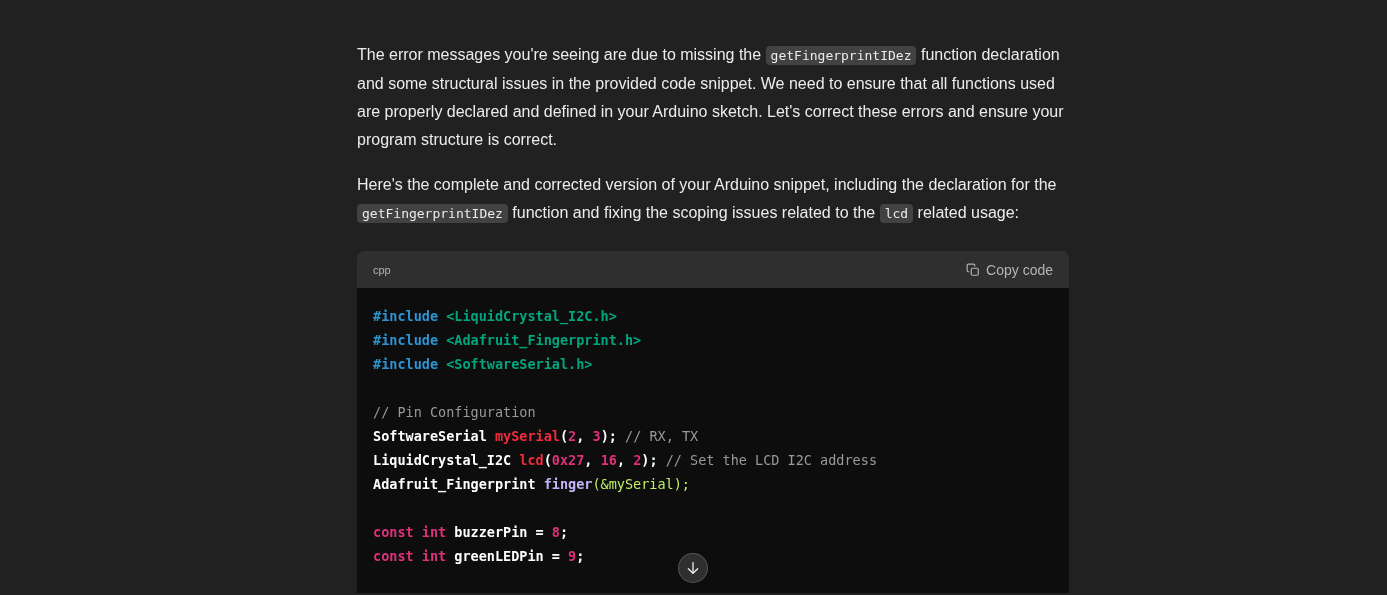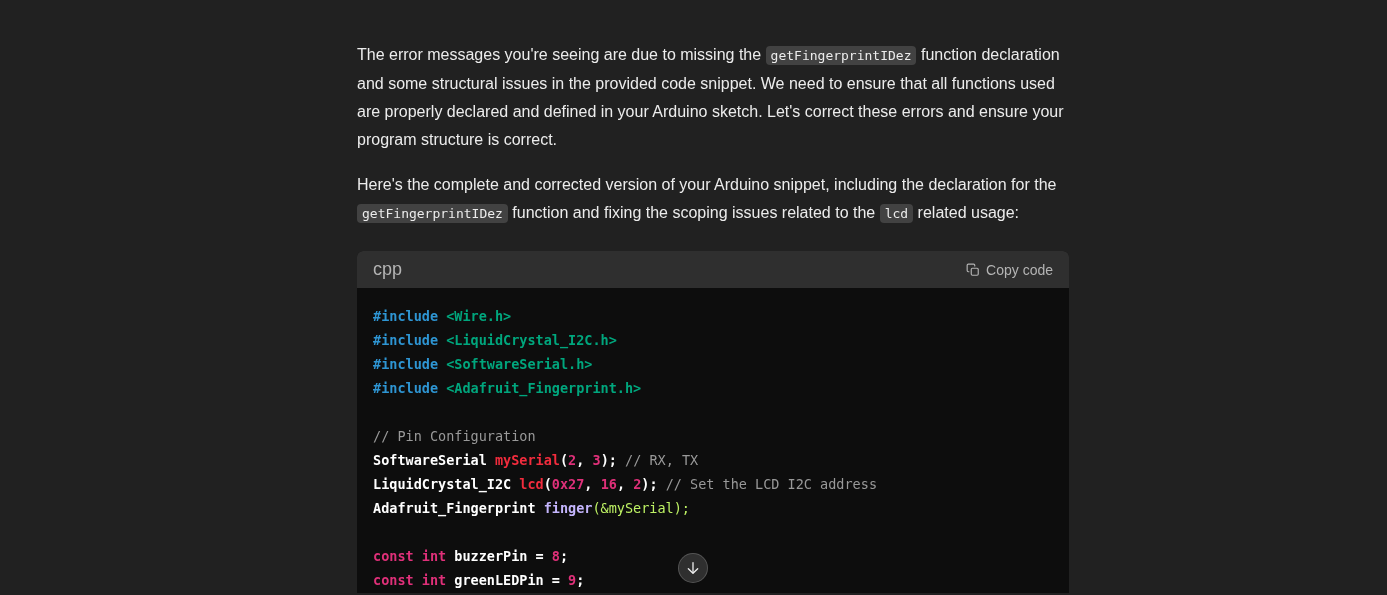--- a/index.html
+++ b/index.html
@@ -38,21 +38,21 @@
   .code-header {
     height: 37px;
     background: #2f2f2f;
     display: flex;
     align-items: center;
     justify-content: space-between;
     padding: 0 16px;
   }
   .code-lang {
     color: #b4b4b4;
-    font-size: 18px;
+    font-size: 11px;
   }
   .copy-btn {
     display: flex;
     align-items: center;
     gap: 6px;
     background: none;
     border: none;
     color: #b4b4b4;
     font-size: 14px;
     font-family: "Liberation Sans", sans-serif;
@@ -102,24 +102,23 @@
         <span>
           <svg width="14" height="14" viewBox="0 0 24 24" fill="none" stroke="#b4b4b4" stroke-width="2" stroke-linecap="round" stroke-linejoin="round">
             <rect x="9" y="9" width="12" height="12" rx="2"></rect>
             <path d="M5 15H4a2 2 0 0 1-2-2V4a2 2 0 0 1 2-2h9a2 2 0 0 1 2 2v1"></path>
           </svg>
         </span>
         <span>Copy code</span>
       </button>
     </div>
     <div class="code-body">
-        <div class="code-line"><span style="color: rgb(46, 149, 211); font-weight: 700;">#include</span><span style="color: rgb(255, 255, 255); font-weight: 700;"> </span><span style="color: rgb(0, 166, 125); font-weight: 700;">&lt;Wire.h&gt;</span></div>
         <div class="code-line"><span style="color: rgb(46, 149, 211); font-weight: 700;">#include</span><span style="color: rgb(255, 255, 255); font-weight: 700;"> </span><span style="color: rgb(0, 166, 125); font-weight: 700;">&lt;LiquidCrystal_I2C.h&gt;</span></div>
+        <div class="code-line"><span style="color: rgb(46, 149, 211); font-weight: 700;">#include</span><span style="color: rgb(255, 255, 255); font-weight: 700;"> </span><span style="color: rgb(0, 166, 125); font-weight: 700;">&lt;Adafruit_Fingerprint.h&gt;</span></div>
         <div class="code-line"><span style="color: rgb(46, 149, 211); font-weight: 700;">#include</span><span style="color: rgb(255, 255, 255); font-weight: 700;"> </span><span style="color: rgb(0, 166, 125); font-weight: 700;">&lt;SoftwareSerial.h&gt;</span></div>
-        <div class="code-line"><span style="color: rgb(46, 149, 211); font-weight: 700;">#include</span><span style="color: rgb(255, 255, 255); font-weight: 700;"> </span><span style="color: rgb(0, 166, 125); font-weight: 700;">&lt;Adafruit_Fingerprint.h&gt;</span></div>
         <div class="code-line">&nbsp;</div>
         <div class="code-line"><span style="color: rgb(153, 153, 153); font-weight: 400;">// Pin Configuration</span></div>
         <div class="code-line"><span style="color: rgb(255, 255, 255); font-weight: 700;">SoftwareSerial </span><span style="color: rgb(242, 44, 61); font-weight: 700;">mySerial</span><span style="color: rgb(255, 255, 255); font-weight: 700;">(</span><span style="color: rgb(223, 48, 121); font-weight: 700;">2</span><span style="color: rgb(255, 255, 255); font-weight: 700;">, </span><span style="color: rgb(223, 48, 121); font-weight: 700;">3</span><span style="color: rgb(255, 255, 255); font-weight: 700;">); </span><span style="color: rgb(153, 153, 153); font-weight: 400;">// RX, TX</span></div>
         <div class="code-line"><span style="color: rgb(255, 255, 255); font-weight: 700;">LiquidCrystal_I2C </span><span style="color: rgb(242, 44, 61); font-weight: 700;">lcd</span><span style="color: rgb(255, 255, 255); font-weight: 700;">(</span><span style="color: rgb(223, 48, 121); font-weight: 700;">0x27</span><span style="color: rgb(255, 255, 255); font-weight: 700;">, </span><span style="color: rgb(223, 48, 121); font-weight: 700;">16</span><span style="color: rgb(255, 255, 255); font-weight: 700;">, </span><span style="color: rgb(223, 48, 121); font-weight: 700;">2</span><span style="color: rgb(255, 255, 255); font-weight: 700;">); </span><span style="color: rgb(153, 153, 153); font-weight: 400;">// Set the LCD I2C address</span></div>
         <div class="code-line"><span style="color: rgb(255, 255, 255); font-weight: 700;">Adafruit_Fingerprint </span><span style="color: #c4b5fd; font-weight: 700;">finger</span><span style="color: #bef264; font-weight: 400;">(&amp;mySerial);</span></div>
         <div class="code-line">&nbsp;</div>
         <div class="code-line"><span style="color: rgb(223, 48, 121); font-weight: 700;">const</span><span style="color: rgb(255, 255, 255); font-weight: 700;"> </span><span style="color: rgb(223, 48, 121); font-weight: 700;">int</span><span style="color: rgb(255, 255, 255); font-weight: 700;"> buzzerPin = </span><span style="color: rgb(223, 48, 121); font-weight: 700;">8</span><span style="color: rgb(255, 255, 255); font-weight: 700;">;</span></div>
         <div class="code-line"><span style="color: rgb(223, 48, 121); font-weight: 700;">const</span><span style="color: rgb(255, 255, 255); font-weight: 700;"> </span><span style="color: rgb(223, 48, 121); font-weight: 700;">int</span><span style="color: rgb(255, 255, 255); font-weight: 700;"> greenLEDPin = </span><span style="color: rgb(223, 48, 121); font-weight: 700;">9</span><span style="color: rgb(255, 255, 255); font-weight: 700;">;</span></div>
       </div>
   </div>

